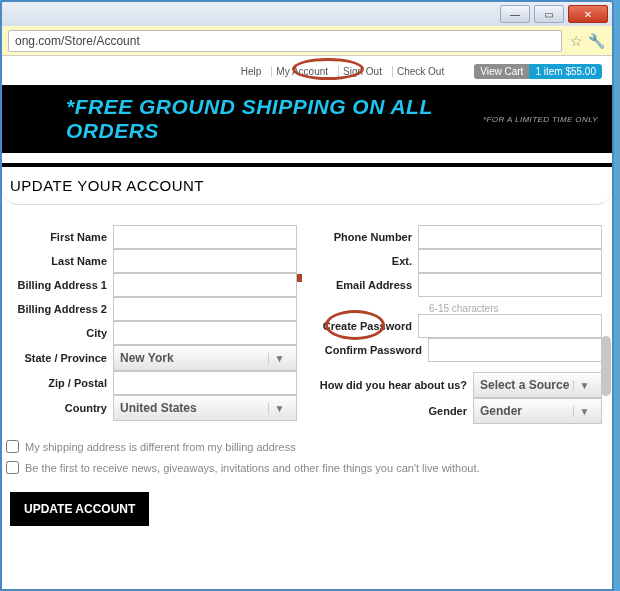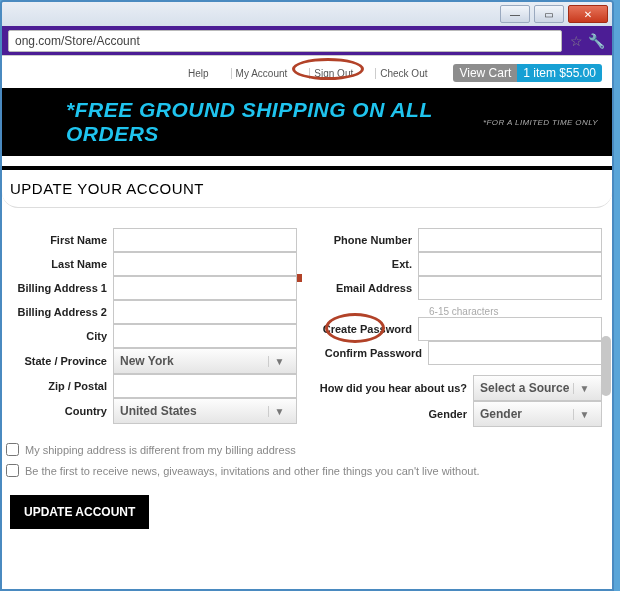--- a/index.html
+++ b/index.html
@@ -44,21 +44,21 @@
     border: 1px solid #9aa9bf;
   }
   .win-btn.close {
     background: linear-gradient(#e7745a,#c83a1e);
     color: #fff;
     border: 1px solid #a22c15;
     width: 40px;
   }
   .browser-bar {
     height: 30px;
-    background: #4c1d95;
+    background: #fef9c3;
     border-bottom: 1px solid #ccc;
     display: flex;
     align-items: center;
     padding: 0 6px;
   }
   .url-box {
     flex: 1;
     height: 22px;
     background: #fff;
     border: 1px solid #bbb;
@@ -74,32 +74,32 @@
   .content {
     position: relative;
     height: calc(100% - 54px);
     overflow-y: auto;
     overflow-x: hidden;
   }
   .top-links {
     display: flex;
     justify-content: flex-end;
     align-items: center;
-    gap: 18px;
+    gap: 6px;
     font-size: 10px;
     color: #666;
     padding: 8px 10px 6px 0;
     position: relative;
   }
   .top-links a { color:#555; text-decoration:none; padding:0 4px; border-left:1px solid #ccc; }
   .top-links a:first-child{border-left:none;}
   .cart-pill {
     display: flex;
-    font-size: 12px;
-    margin-left: 4px;
+    font-size: 10px;
+    margin-left: 20px;
   }
   .cart-pill .vc { background:#8d8d8d; color:#fff; padding:2px 6px; border-radius:3px 0 0 3px; }
   .cart-pill .ci { background:#17a0d4; color:#fff; padding:2px 6px; border-radius:0 3px 3px 0; }
   .highlight-oval {
     position: absolute;
     border: 3px solid #b24228;
     border-radius: 50%;
     pointer-events: none;
   }
   .main-nav {

